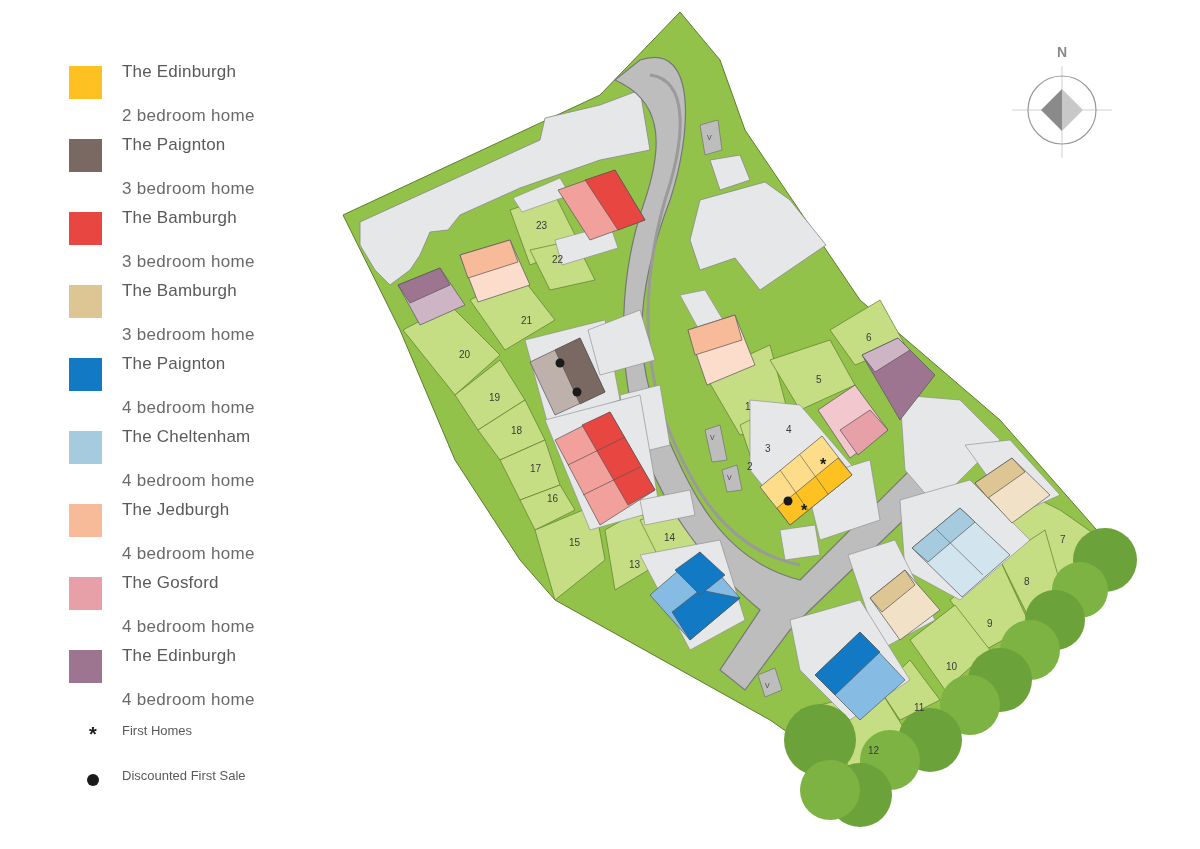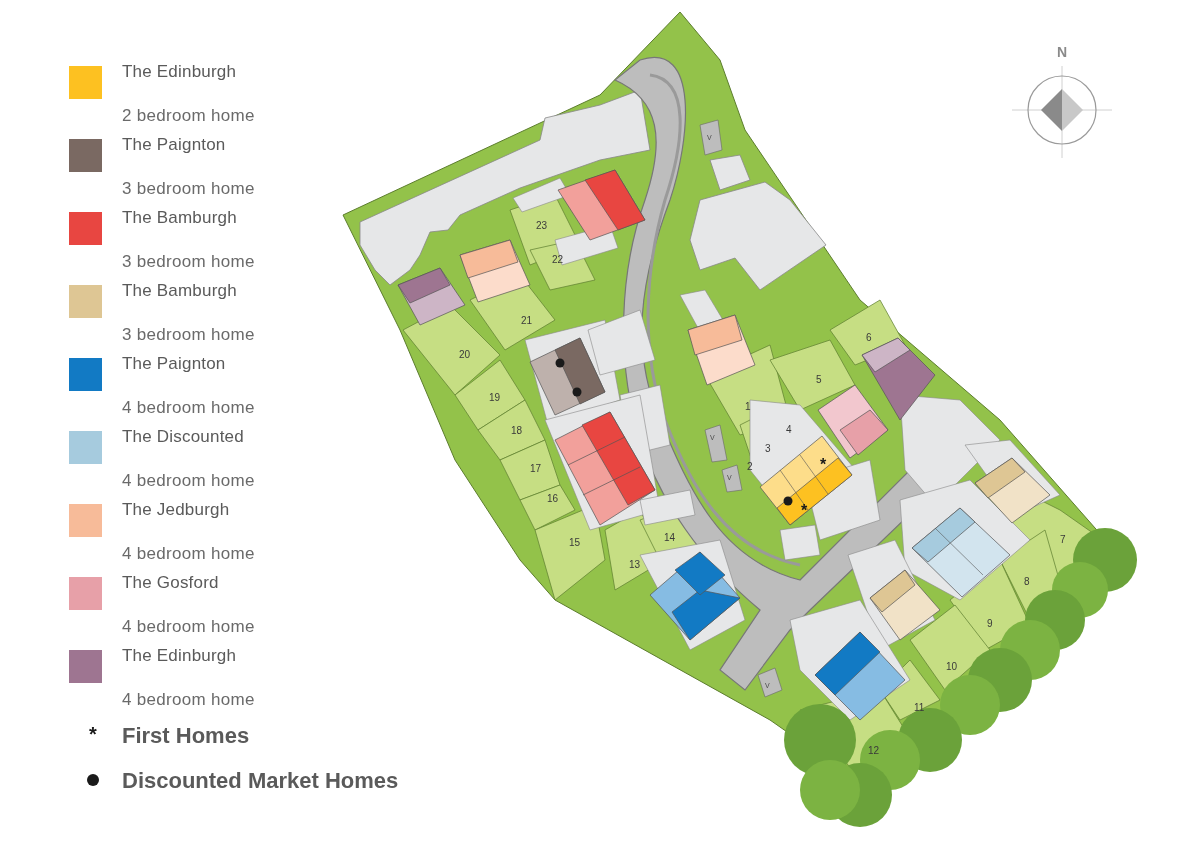--- a/index.html
+++ b/index.html
@@ -4,21 +4,21 @@
 <style>
   html, body { margin:0; padding:0; background:#ffffff; }
   body { width:1200px; height:849px; position:relative; overflow:hidden; font-family:"Liberation Sans", sans-serif; }
   .legend { position:absolute; left:69px; top:62px; width:300px; }
   .legend-item { position:absolute; left:0; height:40px; }
   .swatch { position:absolute; left:0; top:4px; width:33px; height:33px; }
   .legend-name { position:absolute; left:53px; top:0; font-size:17px; font-weight:normal; color:#5a5a5a; white-space:nowrap; letter-spacing:0.2px; }
   .legend-desc { position:absolute; left:53px; top:44px; font-size:17px; color:#6a6a6a; white-space:nowrap; letter-spacing:0.3px; }
   .marker-item { position:absolute; left:0; height:24px; }
   .marker-sym { position:absolute; left:14px; top:0; width:20px; text-align:center; font-size:20px; font-weight:bold; color:#1a1a1a; }
-  .marker-label { position:absolute; left:53px; top:0; font-size:22px; font-weight:bold; color:#5a5a5a; white-space:nowrap; }
+  .marker-label { position:absolute; left:53px; top:0; font-size:13px; font-weight:normal; color:#5a5a5a; white-space:nowrap; }
   .dot { display:inline-block; width:12px; height:12px; border-radius:50%; background:#1a1a1a; margin-top:5px; }
   .compass { position:absolute; left:1012px; top:40px; width:100px; height:120px; }
   .compass-n { position:absolute; left:0; top:4px; width:100px; text-align:center; font-size:14px; font-weight:bold; color:#8a8a8a; }
   .siteplan { position:absolute; left:0; top:0; width:1200px; height:849px; }
   .plot-label { font-family:"Liberation Sans", sans-serif; font-size:10px; fill:#3a3a3a; }
   .plot-label-sm { font-family:"Liberation Sans", sans-serif; font-size:7px; fill:#4a4a4a; }
 </style>
 </head>
 <body>
 
@@ -238,21 +238,21 @@
     <div class="legend-name">The Bamburgh</div>
     <div class="legend-desc">3 bedroom home</div>
   </div>
   <div class="legend-item" style="top:292px">
     <div class="swatch" style="background:#127AC4"></div>
     <div class="legend-name">The Paignton</div>
     <div class="legend-desc">4 bedroom home</div>
   </div>
   <div class="legend-item" style="top:365px">
     <div class="swatch" style="background:#A6CBDE"></div>
-    <div class="legend-name">The Discounted</div>
+    <div class="legend-name">The Cheltenham</div>
     <div class="legend-desc">4 bedroom home</div>
   </div>
   <div class="legend-item" style="top:438px">
     <div class="swatch" style="background:#F7BB99"></div>
     <div class="legend-name">The Jedburgh</div>
     <div class="legend-desc">4 bedroom home</div>
   </div>
   <div class="legend-item" style="top:511px">
     <div class="swatch" style="background:#E7A0A8"></div>
     <div class="legend-name">The Gosford</div>
@@ -262,21 +262,21 @@
     <div class="swatch" style="background:#9E7591"></div>
     <div class="legend-name">The Edinburgh</div>
     <div class="legend-desc">4 bedroom home</div>
   </div>
   <div class="marker-item" style="top:661px">
     <div class="marker-sym">*</div>
     <div class="marker-label">First Homes</div>
   </div>
   <div class="marker-item" style="top:706px">
     <div class="marker-sym"><span class="dot"></span></div>
-    <div class="marker-label">Discounted Market Homes</div>
+    <div class="marker-label">Discounted First Sale</div>
   </div>
 </div>
 
 <div class="compass">
   <div class="compass-n">N</div>
   <svg width="100" height="120" viewBox="0 0 100 120" style="position:absolute;left:0;top:0">
     <line x1="50" y1="26" x2="50" y2="118" stroke="#d0d0d0" stroke-width="1"></line>
     <line x1="0" y1="70" x2="100" y2="70" stroke="#d0d0d0" stroke-width="1"></line>
     <circle cx="50" cy="70" r="34" fill="none" stroke="#9a9a9a" stroke-width="1.2"></circle>
     <polygon points="50,49 71,70 50,91" fill="#c8c8c8"></polygon>

